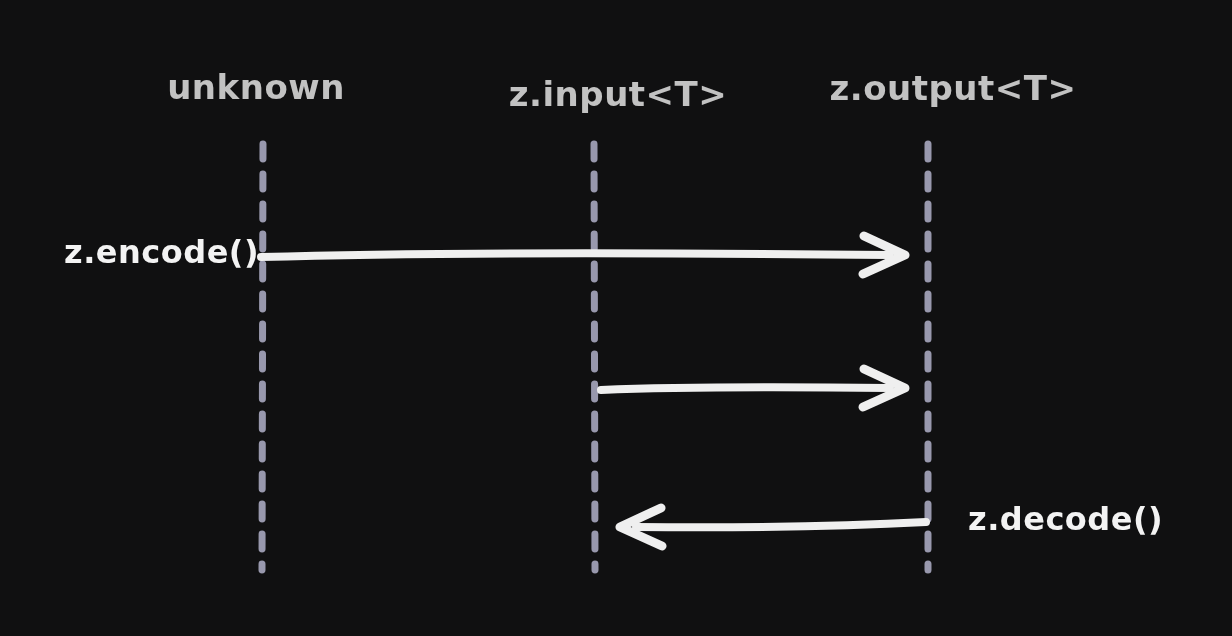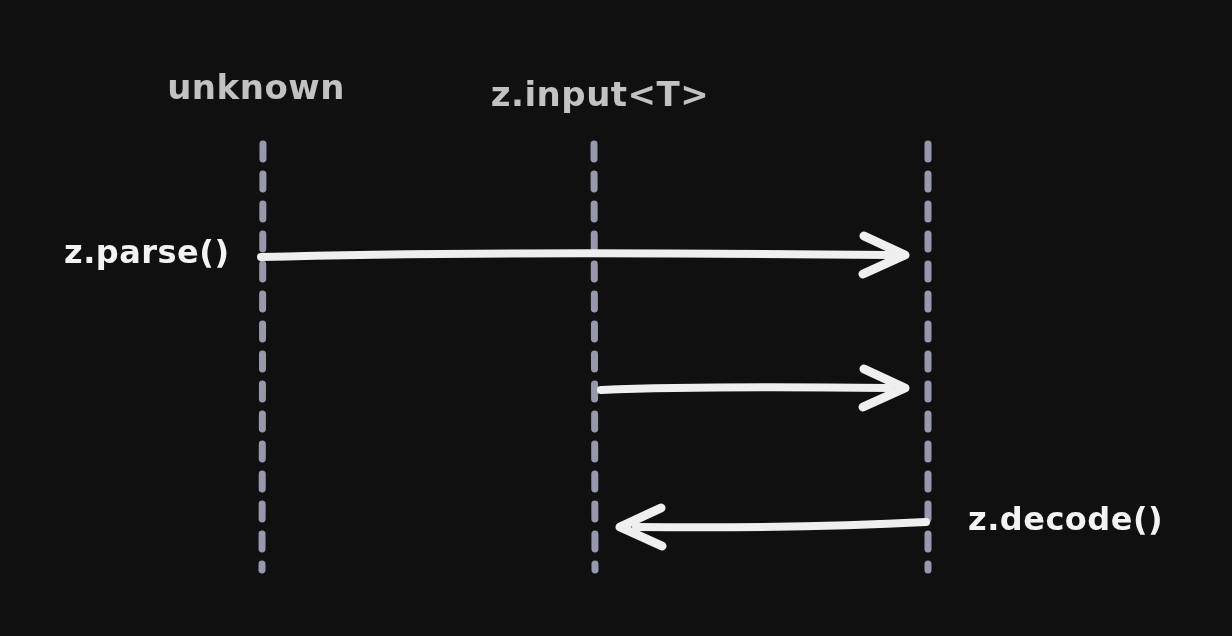--- a/index.html
+++ b/index.html
@@ -79,18 +79,19 @@
       <path class="head" d="M 864 369 L 905 388 L 863 407"></path>
     </g>
 
     <g>
       <path class="shaft" d="M 926 522 C 830 527, 730 528, 636 527"></path>
       <path class="head" d="M 661 508 L 620 527 L 662 546"></path>
     </g>
   </svg>
 
   <div class="lifeline-title" style="left: 256px; top: 67px;">unknown</div>
-  <div class="lifeline-title" style="left: 600px; top: 74px;">z.input&lt;T&gt;</div>
+  <div class="lifeline-title" style="left: 618px; top: 74px;">z.input&lt;T&gt;</div>
+  <div class="lifeline-title" style="left: 953px; top: 68px;">z.output&lt;T&gt;</div>
 
-  <div class="msg-label" style="left: 64px; top: 233px;">z.parse()</div>
+  <div class="msg-label" style="left: 64px; top: 233px;">z.encode()</div>
   <div class="msg-label" style="left: 968px; top: 500px;">z.decode()</div>
 
 </div>
 
 </body></html>

